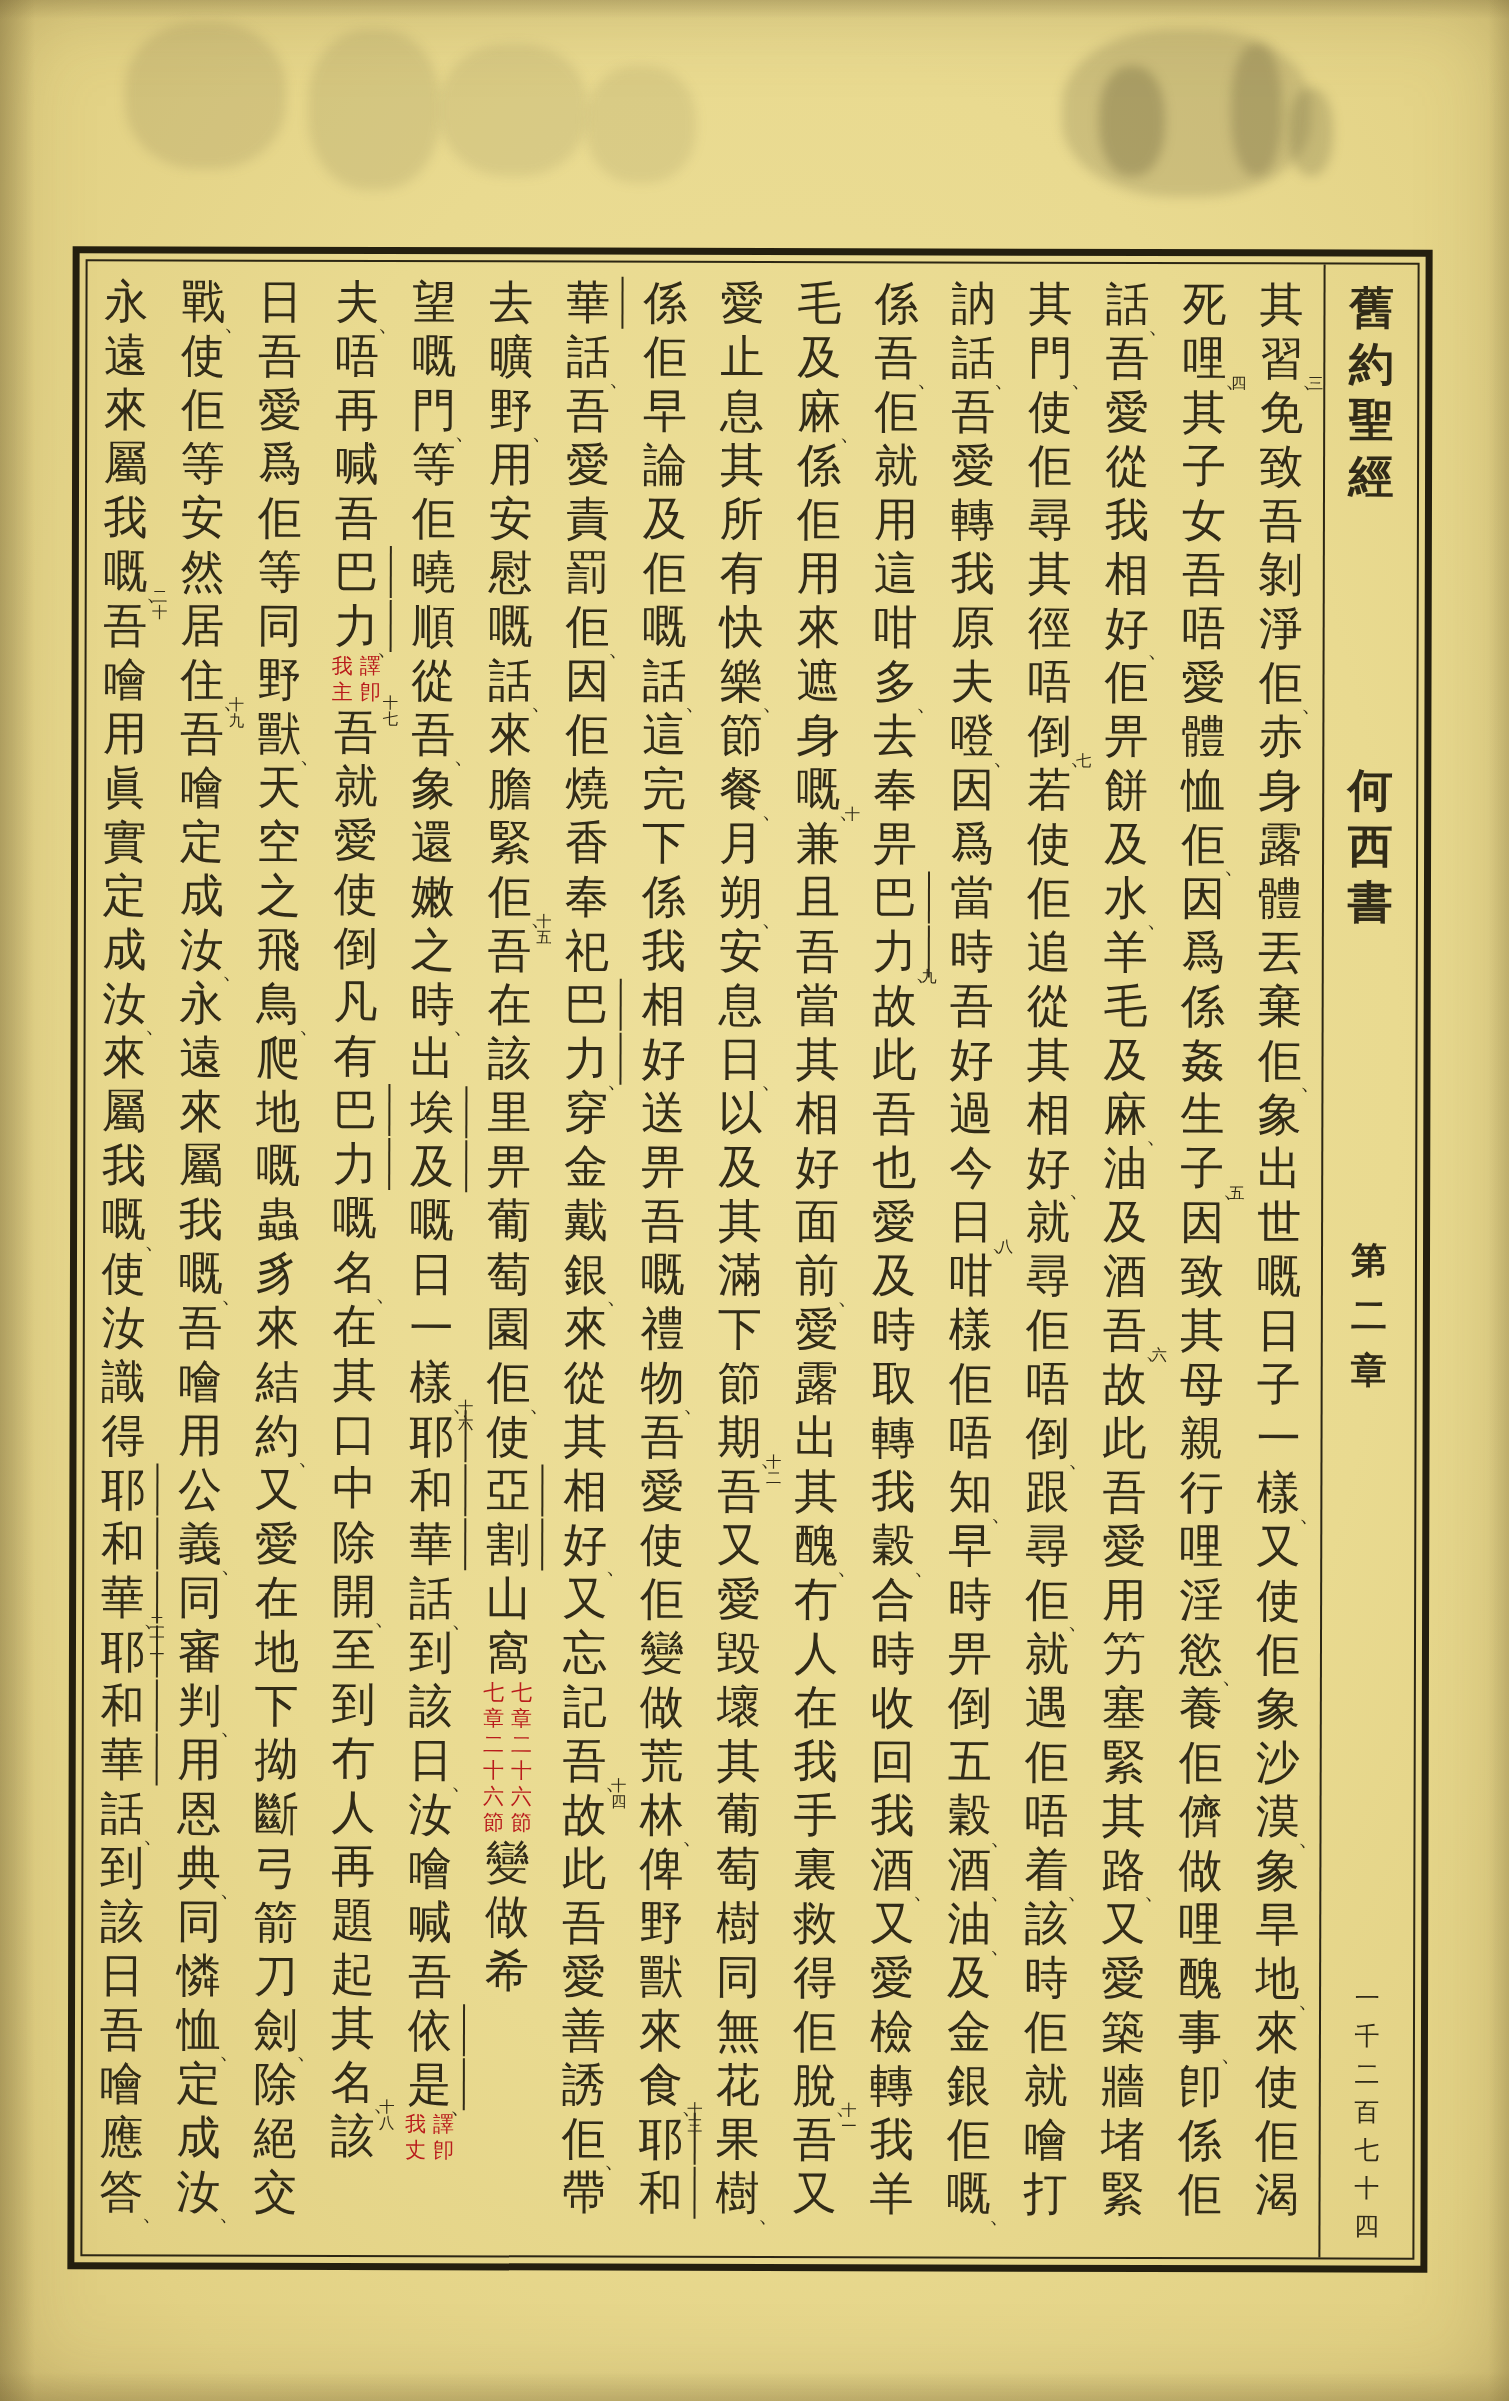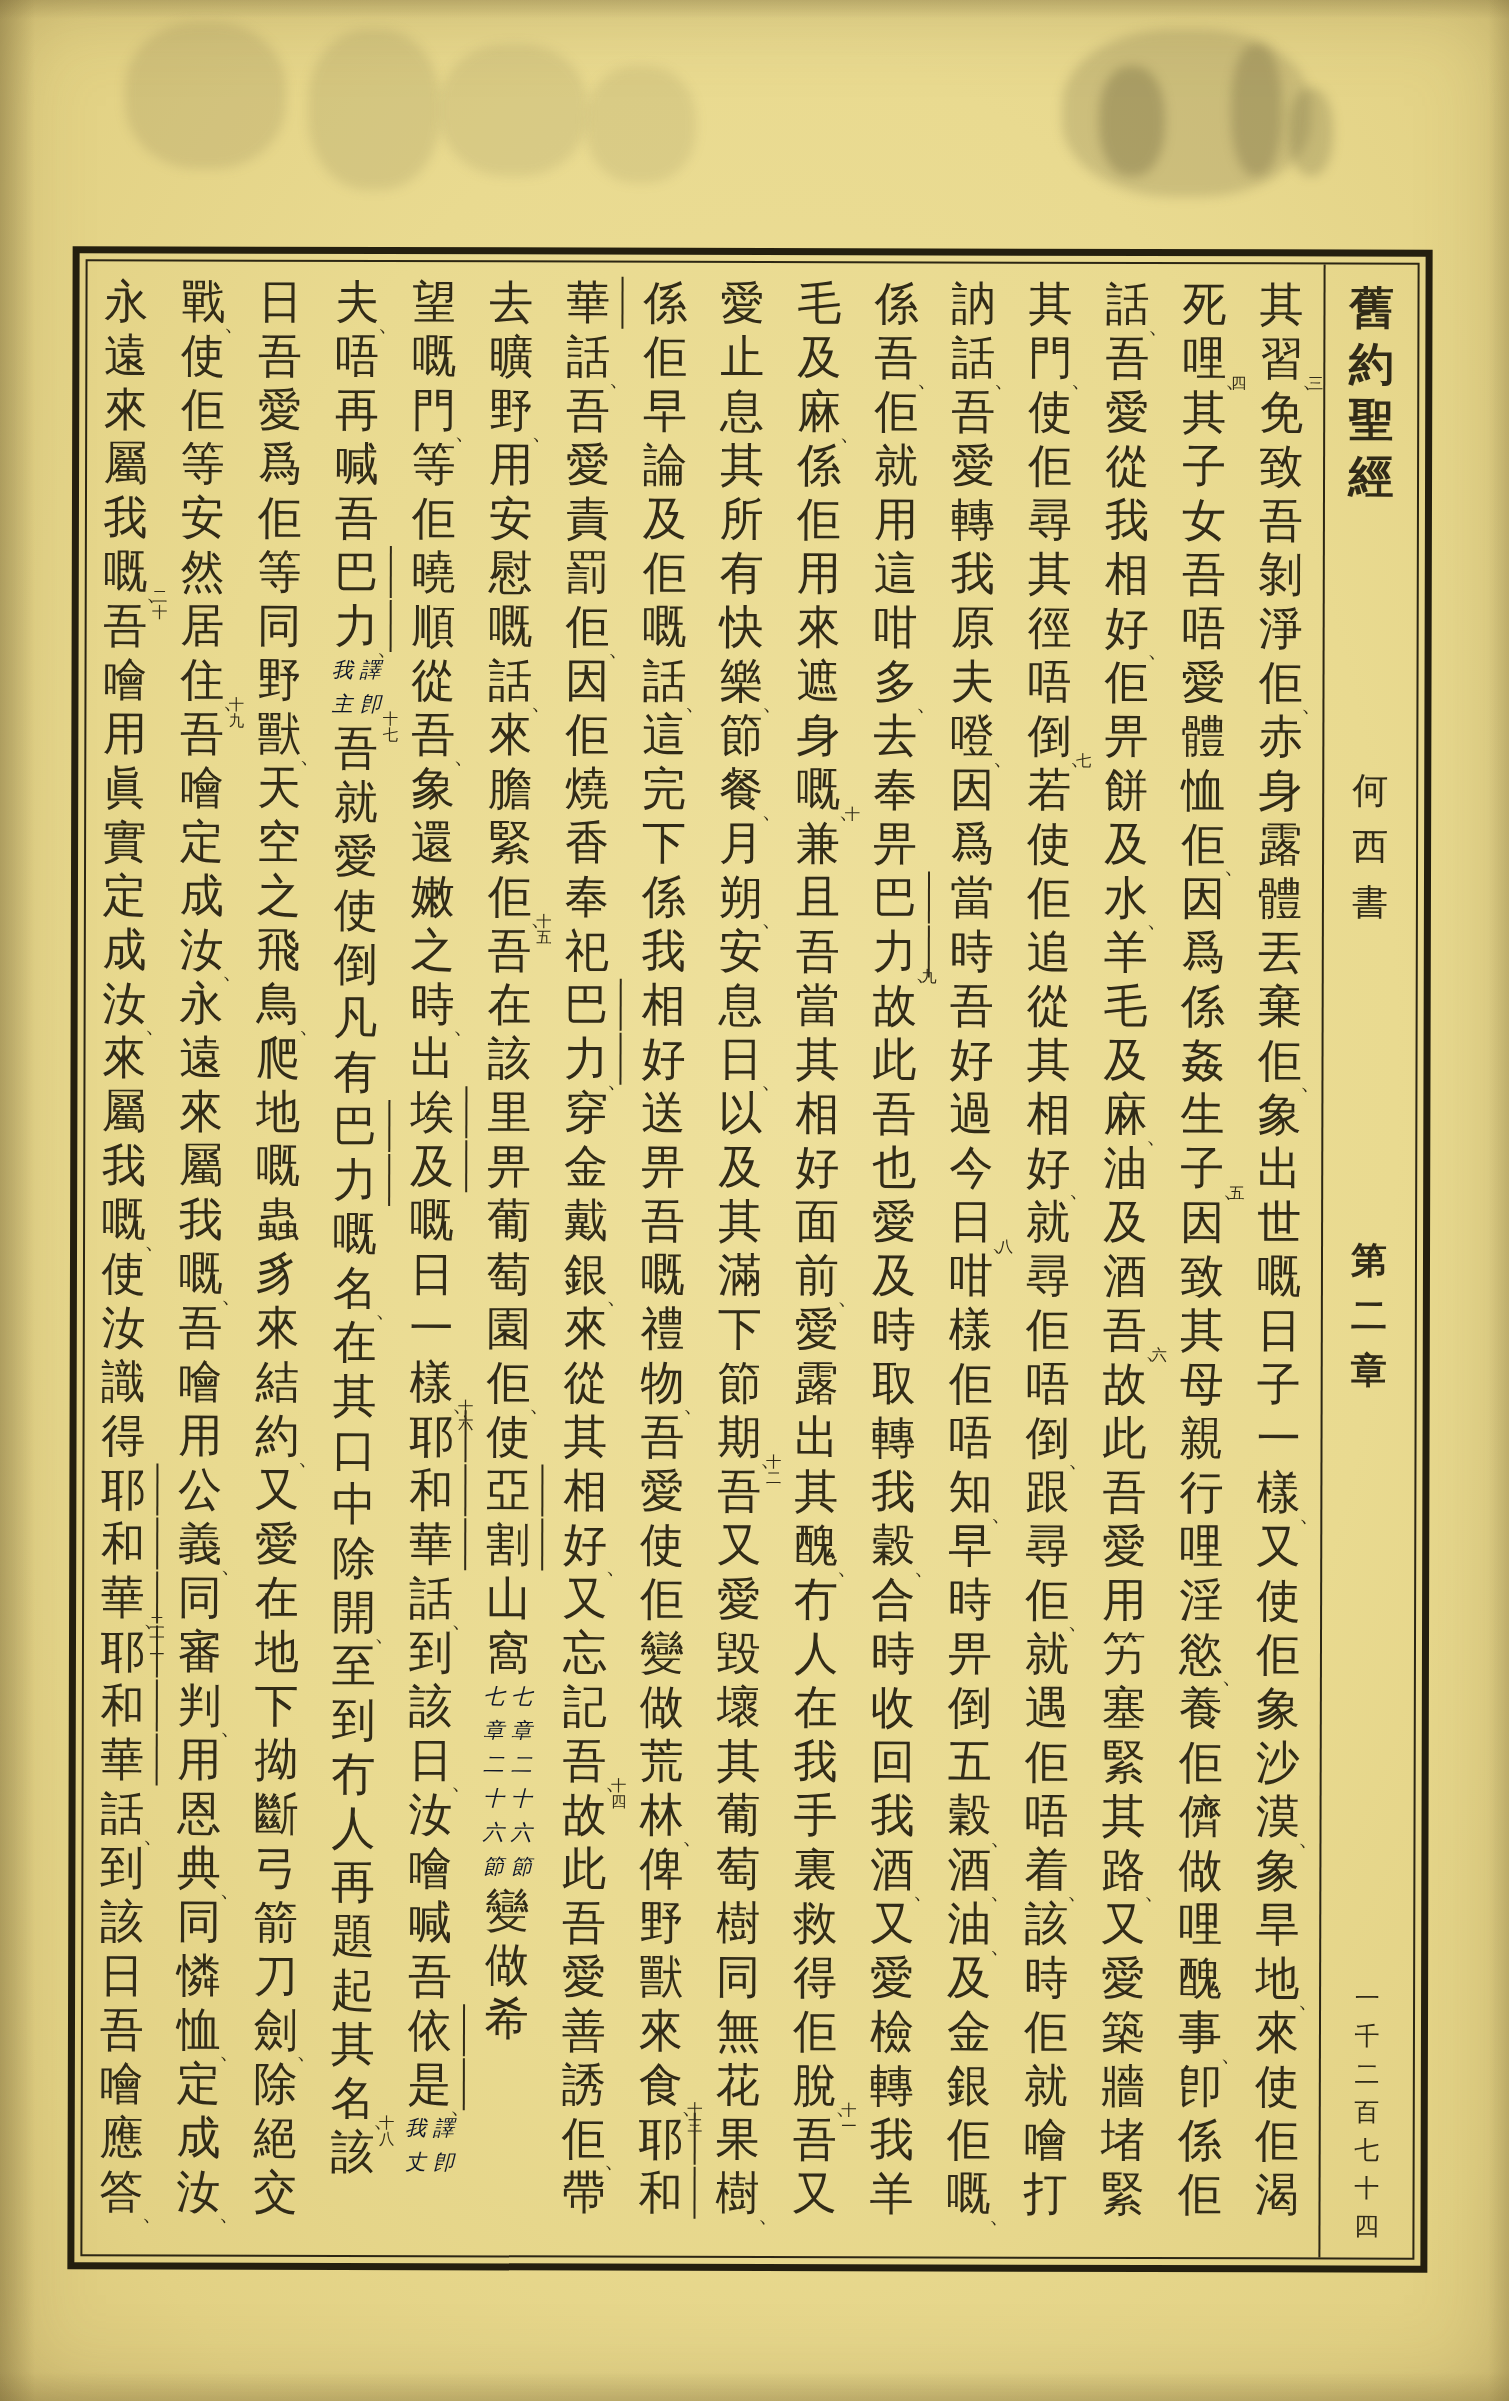--- a/index.html
+++ b/index.html
@@ -44,21 +44,21 @@
     width:94px;flex:0 0 94px;
     border-left:2.2px solid #2c2614;
     display:flex;flex-direction:column;align-items:center;
     padding-top:16px;padding-bottom:11.7px;box-sizing:border-box;
   }
   .vtext{
     width:53px;text-align:center;word-break:break-all;line-break:anywhere;
     color:#312b18;
   }
   .book-title{font-size:45px;line-height:56px;font-weight:bold;text-align:center;}
-  .section-title{font-size:36px;line-height:56px;margin-top:258px;font-weight:normal;}
+  .section-title{font-size:45px;line-height:56px;margin-top:258px;font-weight:bold;}
   .chapter-title{font-size:36px;line-height:55px;margin-top:302px;font-weight:bold;}
   .page-number{font-size:25px;line-height:38px;margin-top:auto;width:35px;}
 
   
   .body-cols{
     flex:1 1 auto;
     display:flex;flex-direction:row-reverse;justify-content:space-between;
     padding:13px 10.3px 7.3px 7.3px;
   }
   .col{display:flex;flex-direction:column;align-items:center;width:63px;flex:0 0 63px;}
@@ -83,21 +83,21 @@
     display:flex;flex-direction:column;
     font-size:15.4px;line-height:16px;color:#312b18;
   }
   
   .note{
     display:flex;flex-direction:row-reverse;justify-content:center;
     width:59px;column-gap:2.9px;
   }
   .note-sub{
     display:flex;flex-direction:column;align-items:center;
-    font-size:21px;line-height:34px;color:#0f172a;width:25px;text-align:center;font-style:italic;
+    font-size:21px;line-height:26px;color:#b91c1c;width:25px;text-align:center;
   }
 </style>
 </head>
 <body>
 
 <div class="paper"></div>
 <div class="edge-shade-left"></div>
 <div class="edge-shade-top"></div>
 <div class="edge-shade-right"></div>
 <div class="edge-shade-bottom"></div>

